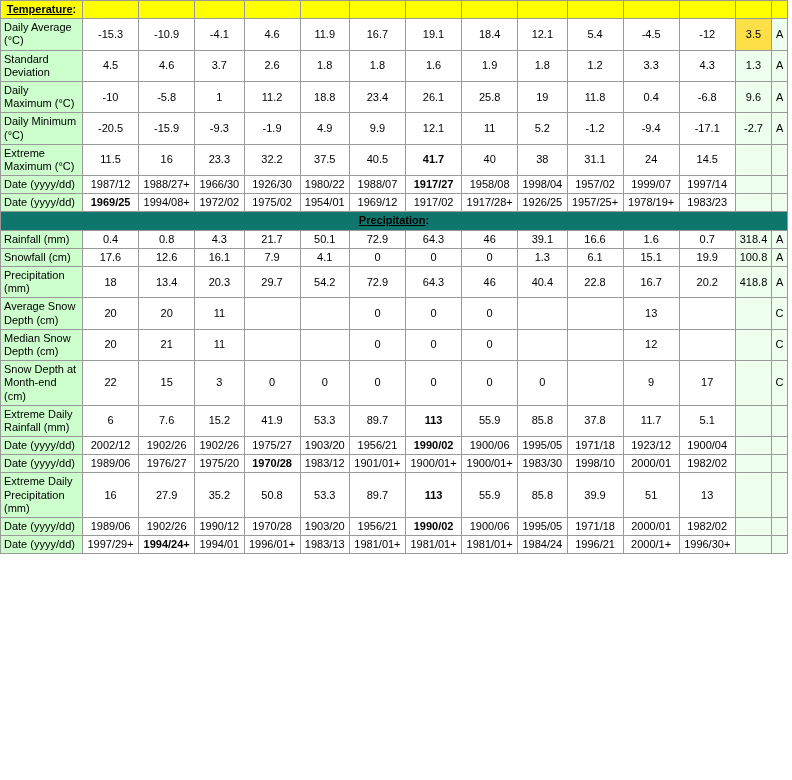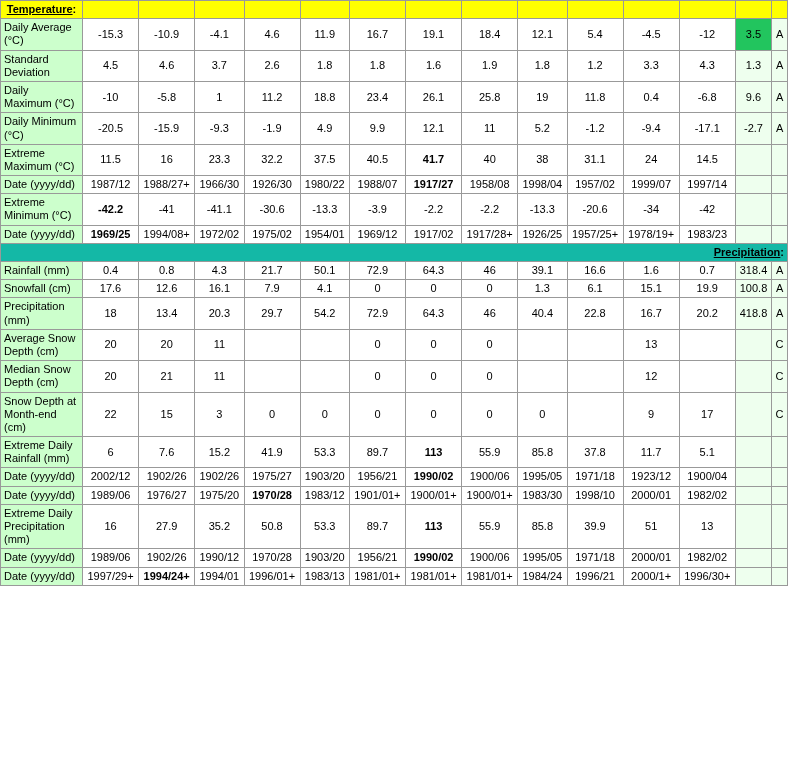--- a/index.html
+++ b/index.html
@@ -57,21 +57,21 @@
         <td>-4.1</td>
         <td>4.6</td>
         <td>11.9</td>
         <td>16.7</td>
         <td>19.1</td>
         <td>18.4</td>
         <td>12.1</td>
         <td>5.4</td>
         <td>-4.5</td>
         <td>-12</td>
-        <td style="background: #22c55e;">3.5</td>
+        <td style="background: #fde047;">3.5</td>
         <td style="background: rgb(238, 255, 238);">A</td>
       </tr>
       <tr>
         <td class="label-cell">Standard Deviation</td>
         <td>4.5</td>
         <td>4.6</td>
         <td>3.7</td>
         <td>2.6</td>
         <td>1.8</td>
         <td>1.8</td>
@@ -146,55 +146,38 @@
         <td style="font-weight: bold;">1917/27</td>
         <td>1958/08</td>
         <td>1998/04</td>
         <td>1957/02</td>
         <td>1999/07</td>
         <td>1997/14</td>
         <td style="background: rgb(238, 255, 238);"></td>
         <td style="background: rgb(238, 255, 238);"></td>
       </tr>
       <tr>
-        <td class="label-cell">Extreme Minimum (°C)</td>
-        <td style="font-weight: bold;">-42.2</td>
-        <td>-41</td>
-        <td>-41.1</td>
-        <td>-30.6</td>
-        <td>-13.3</td>
-        <td>-3.9</td>
-        <td>-2.2</td>
-        <td>-2.2</td>
-        <td>-13.3</td>
-        <td>-20.6</td>
-        <td>-34</td>
-        <td>-42</td>
-        <td style="background: rgb(238, 255, 238);"></td>
-        <td style="background: rgb(238, 255, 238);"></td>
-      </tr>
-      <tr>
         <td class="label-cell">Date (yyyy/dd)</td>
         <td style="font-weight: bold;">1969/25</td>
         <td>1994/08+</td>
         <td>1972/02</td>
         <td>1975/02</td>
         <td>1954/01</td>
         <td>1969/12</td>
         <td>1917/02</td>
         <td>1917/28+</td>
         <td>1926/25</td>
         <td>1957/25+</td>
         <td>1978/19+</td>
         <td>1983/23</td>
         <td style="background: rgb(238, 255, 238);"></td>
         <td style="background: rgb(238, 255, 238);"></td>
       </tr>
       <tr>
-        <td colspan="15" style="font-weight: bold; background: #14b8a6; text-align: right;"><span style="text-decoration:underline;font-weight:bold;">Precipitation</span>:</td>
+        <td colspan="15" style="font-weight: bold; background: #0f766e; text-align: center;"><span style="text-decoration:underline;font-weight:bold;">Precipitation</span>:</td>
       </tr>
       <tr>
         <td class="label-cell">Rainfall (mm)</td>
         <td>0.4</td>
         <td>0.8</td>
         <td>4.3</td>
         <td>21.7</td>
         <td>50.1</td>
         <td>72.9</td>
         <td>64.3</td>

